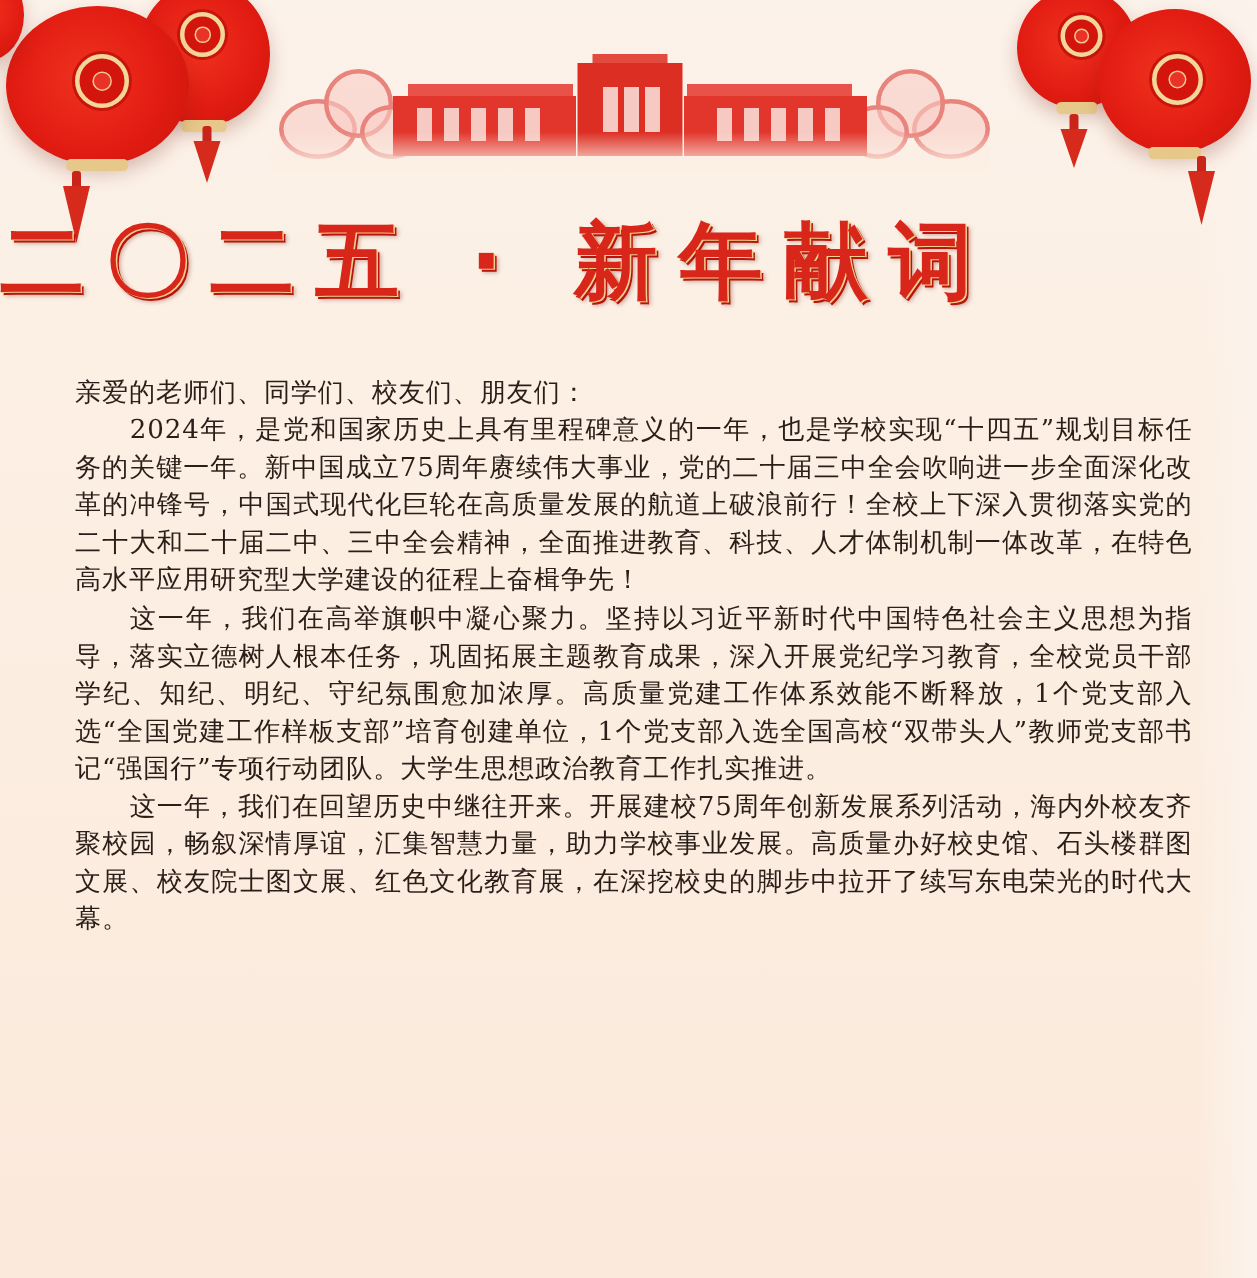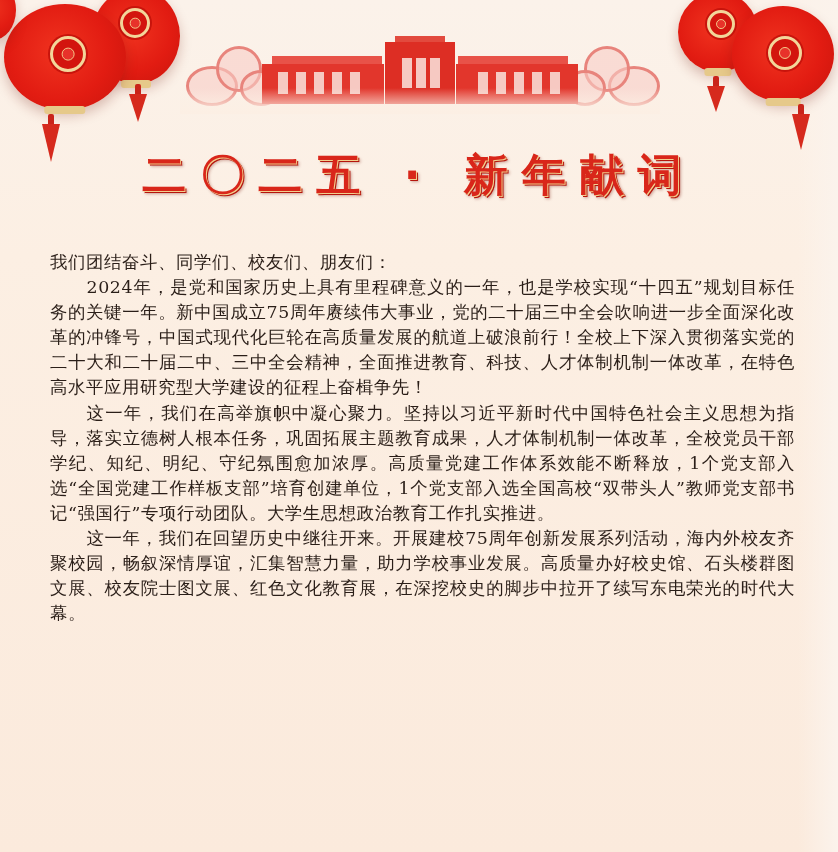--- a/index.html
+++ b/index.html
@@ -70,23 +70,22 @@
       position: absolute; border-radius: 50%;
       border: 3px solid #e8847c; background: rgba(248,205,198,0.6);
     }
     .bldg-fade {
       position: absolute; left: 0; top: 48px; width: 480px; height: 26px;
       background: linear-gradient(180deg, rgba(252,240,230,0) 0%, #fcefe4 100%);
     }
     
     .title {
       position: absolute; left: 0; top: 140px; width: 838px; height: 70px;
-      text-align: center;
       font-family: "DejaVu Sans", "Liberation Sans", sans-serif;
-      font-weight: bold; font-size: 44px; letter-spacing: 14px;
+      font-weight: bold; font-size: 56px; letter-spacing: 14px;
       color: #d9261a;
       text-shadow: 1px 1px 0 #f3cf8e, 2px 2px 0 #b5150d, 3px 3px 3px rgba(120,20,10,0.35);
       line-height: 70px;
     }
     
     .letter {
       position: absolute; left: 50px; top: 250px; width: 745px;
       font-size: 17.4px; line-height: 25.1px; color: #2a1e18;
       letter-spacing: 0.6px;
     }
@@ -157,17 +156,17 @@
   <div class="win" style="left:316px; top:32px;"></div>
   <div class="win" style="left:334px; top:32px;"></div>
   <div class="win" style="left:352px; top:32px;"></div>
   <div class="win" style="left:370px; top:32px;"></div>
   <div class="bldg-fade"></div>
 </div>
 
 <div class="title">二〇二五 · 新年献词</div>
 
 <div class="letter">
-  <p class="greeting">我们团结奋斗、同学们、校友们、朋友们：</p>
+  <p class="greeting">亲爱的老师们、同学们、校友们、朋友们：</p>
   <p class="indent">2024年，是党和国家历史上具有里程碑意义的一年，也是学校实现“十四五”规划目标任务的关键一年。新中国成立75周年赓续伟大事业，党的二十届三中全会吹响进一步全面深化改革的冲锋号，中国式现代化巨轮在高质量发展的航道上破浪前行！全校上下深入贯彻落实党的二十大和二十届二中、三中全会精神，全面推进教育、科技、人才体制机制一体改革，在特色高水平应用研究型大学建设的征程上奋楫争先！</p>
-  <p class="indent">这一年，我们在高举旗帜中凝心聚力。坚持以习近平新时代中国特色社会主义思想为指导，落实立德树人根本任务，巩固拓展主题教育成果，人才体制机制一体改革，全校党员干部学纪、知纪、明纪、守纪氛围愈加浓厚。高质量党建工作体系效能不断释放，1个党支部入选“全国党建工作样板支部”培育创建单位，1个党支部入选全国高校“双带头人”教师党支部书记“强国行”专项行动团队。大学生思想政治教育工作扎实推进。</p>
+  <p class="indent">这一年，我们在高举旗帜中凝心聚力。坚持以习近平新时代中国特色社会主义思想为指导，落实立德树人根本任务，巩固拓展主题教育成果，深入开展党纪学习教育，全校党员干部学纪、知纪、明纪、守纪氛围愈加浓厚。高质量党建工作体系效能不断释放，1个党支部入选“全国党建工作样板支部”培育创建单位，1个党支部入选全国高校“双带头人”教师党支部书记“强国行”专项行动团队。大学生思想政治教育工作扎实推进。</p>
   <p class="indent">这一年，我们在回望历史中继往开来。开展建校75周年创新发展系列活动，海内外校友齐聚校园，畅叙深情厚谊，汇集智慧力量，助力学校事业发展。高质量办好校史馆、石头楼群图文展、校友院士图文展、红色文化教育展，在深挖校史的脚步中拉开了续写东电荣光的时代大幕。</p>
 </div>
 
 </body></html>

